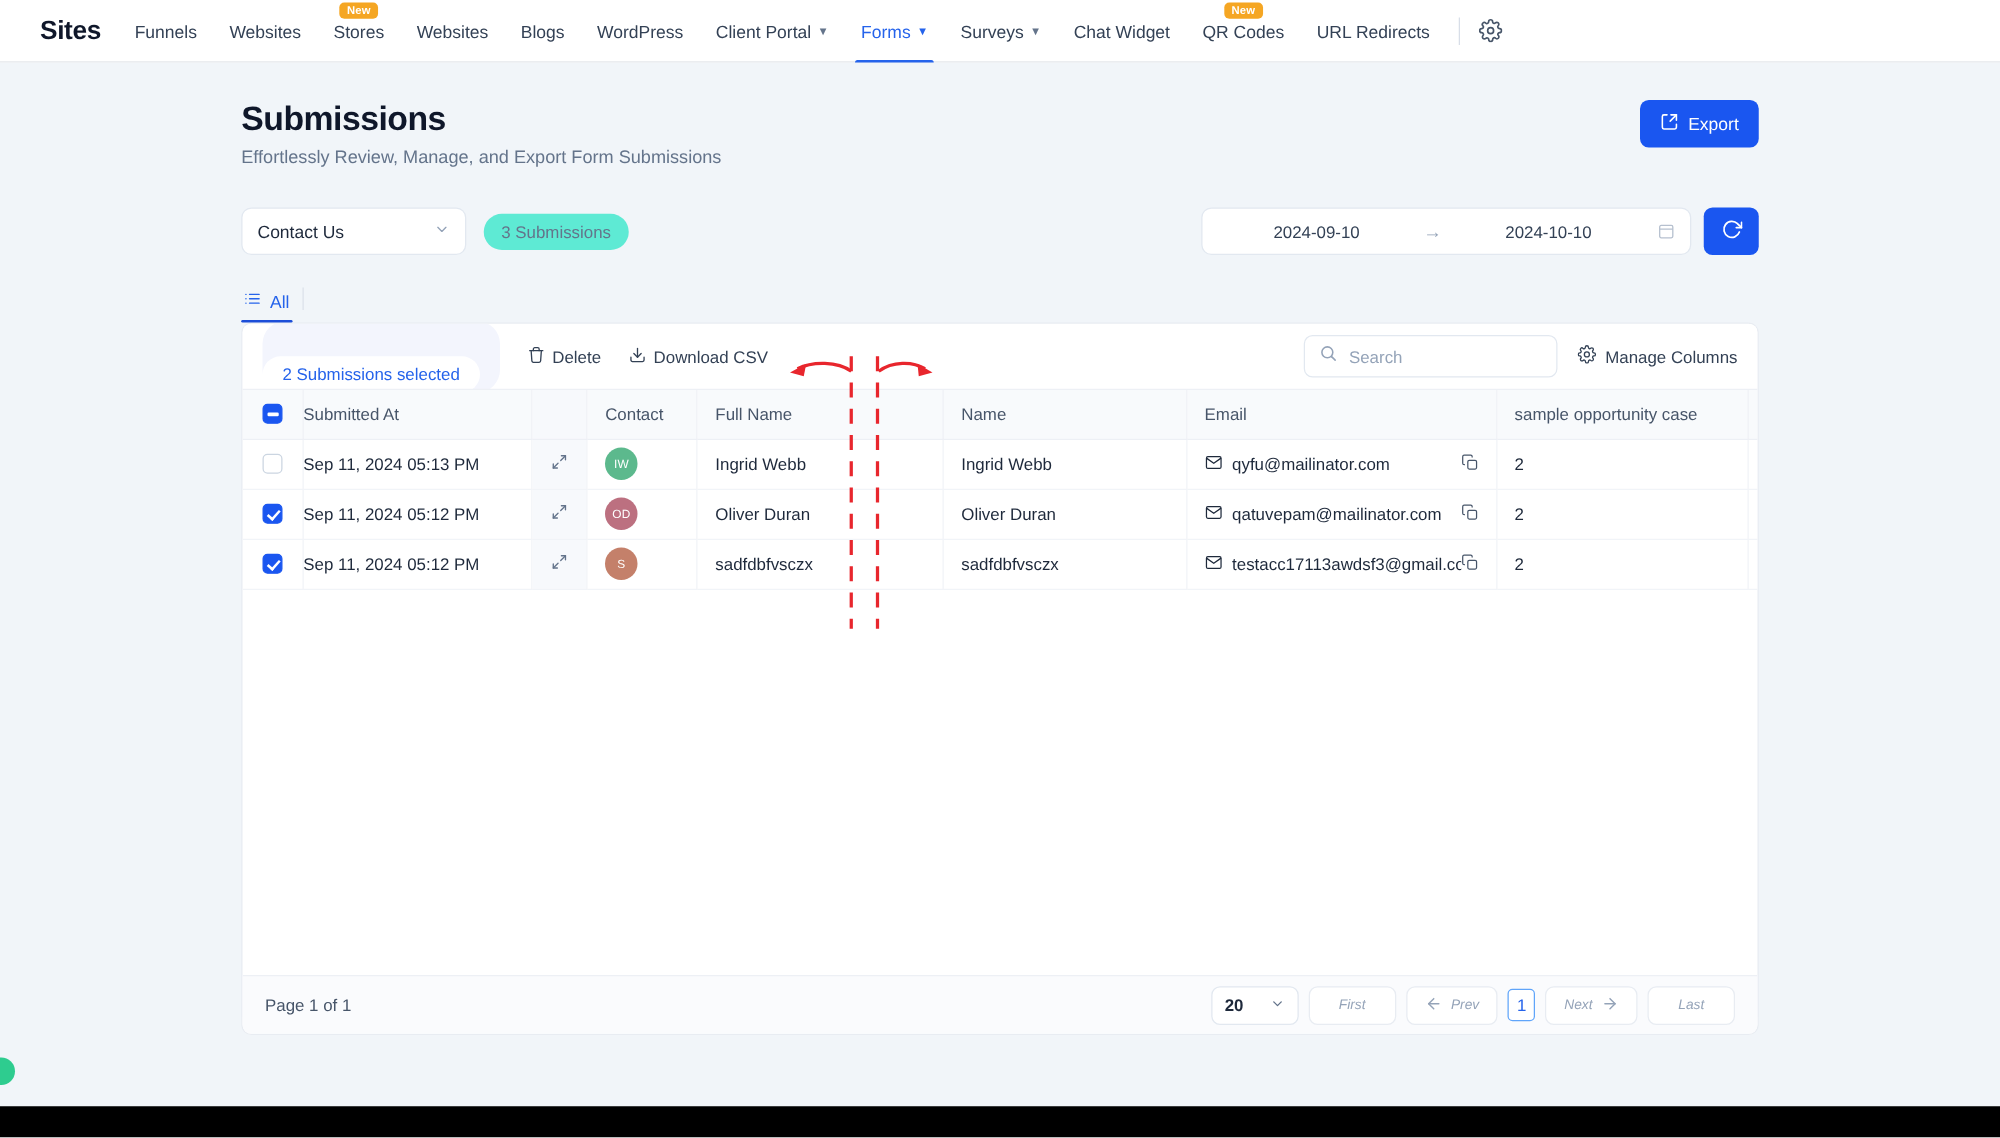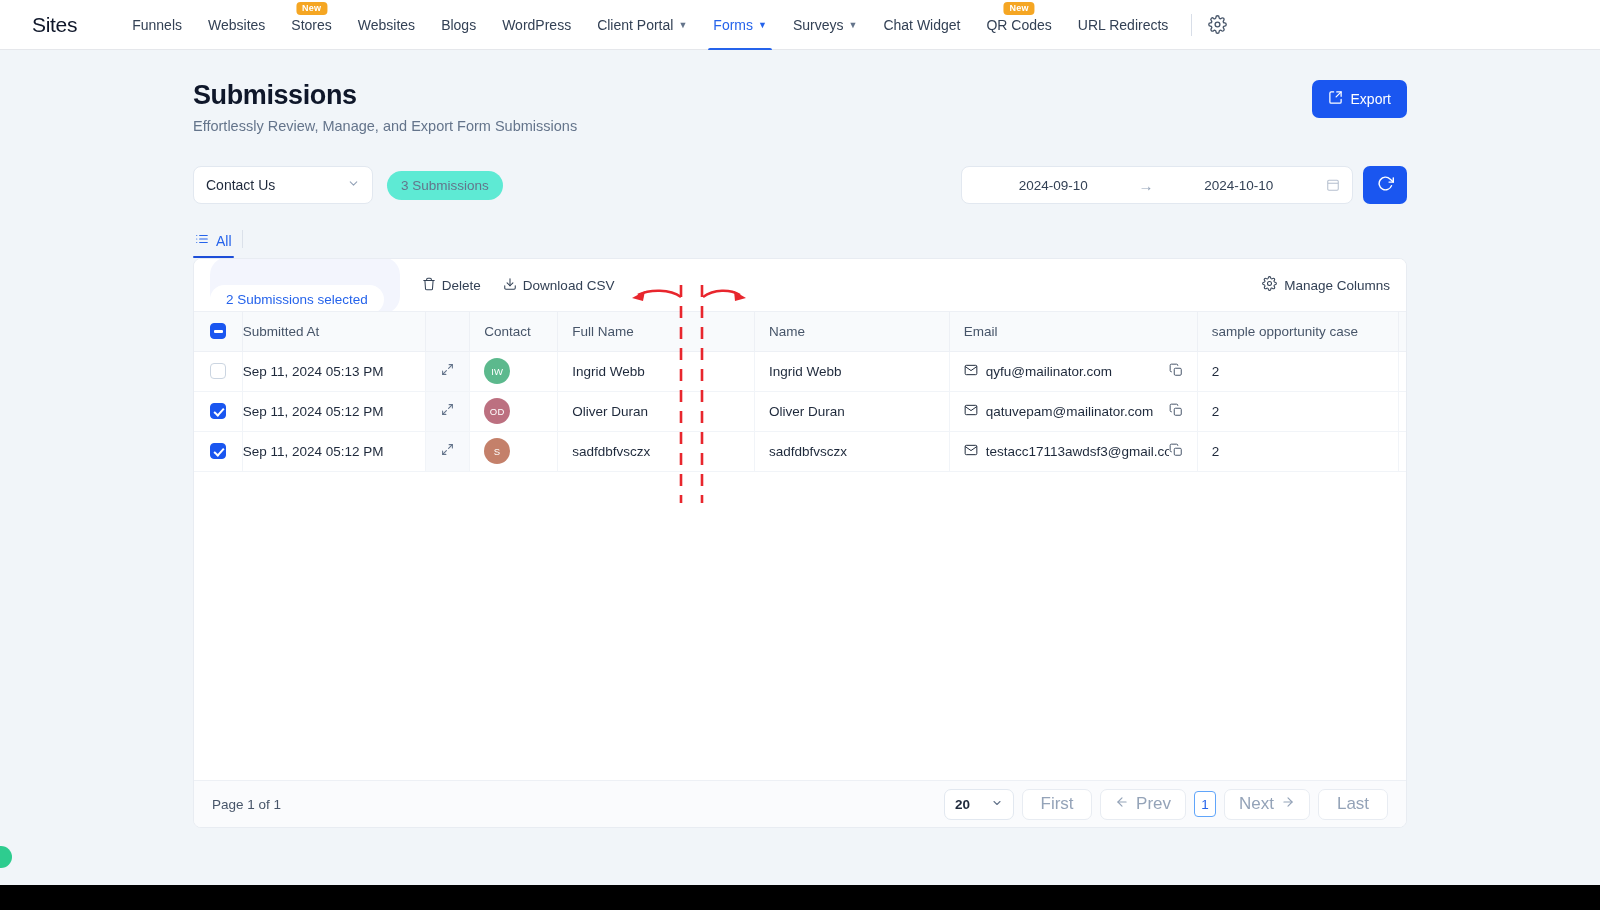--- a/index.html
+++ b/index.html
@@ -15,22 +15,22 @@
   .pips { position: absolute; top: 0; left: 1400px; width: 200px; height: 4px; display: flex; gap: 30px; }
   .pip { width: 22px; height: 3px; border-radius: 2px; opacity: .55; }
 
   
   .navbar {
     position: relative; height: 50px; background: #ffffff;
     display: flex; align-items: center; padding: 0 18px;
     border-bottom: 1px solid #e5e7eb; z-index: 5;
   }
   .brand {
-    font-size: 21px; font-weight: 400; color: #0f172a;
-    letter-spacing: -0.3px; margin-right: 42px; padding-left: 14px;
+    font-size: 21px; font-weight: 700; color: #0f172a;
+    letter-spacing: -0.3px; margin-right: 14px; padding-left: 14px;
   }
   .navitems { display: flex; align-items: center; height: 50px; }
   .navitem {
     position: relative; display: flex; align-items: center; gap: 5px;
     height: 50px; padding: 0 13px; font-size: 14px; color: #334155;
     cursor: pointer; white-space: nowrap;
   }
   .navitem.active { color: #2563eb; }
   .navitem.active::after {
     content: ""; position: absolute; left: 8px; right: 8px; bottom: 0;
@@ -194,21 +194,21 @@
   .page-info { font-size: 13.5px; color: #475569; }
   .pager { margin-left: auto; display: flex; align-items: center; gap: 8px; }
   .pagesize {
     width: 70px; height: 31px; border: 1px solid #e2e8f0; border-radius: 7px;
     background: #fff; display: flex; align-items: center; justify-content: space-between;
     padding: 0 10px; font-size: 13.5px; color: #1e293b; cursor: pointer; font-weight: bold;
   }
   .pbtn {
     height: 31px; min-width: 70px; border: 1px solid #e8ecf2; border-radius: 7px;
     background: #fff; display: flex; align-items: center; justify-content: center;
-    gap: 7px; font-size: 17px; color: #94a3b8; cursor: pointer; padding: 0 14px;
+    gap: 7px; font-size: 11px; color: #94a3b8; cursor: pointer; padding: 0 14px; font-style: italic;
   }
   .pnum {
     width: 22px; height: 26px; border: 1px solid #60a5fa; border-radius: 4px;
     display: flex; align-items: center; justify-content: center;
     font-size: 13.5px; color: #2563eb; background: #fff; cursor: pointer;
   }
 
   
   .anno { position: absolute; left: 0; top: 0; width: 1600px; height: 910px; pointer-events: none; z-index: 20; }
   .green-dot {
@@ -370,20 +370,29 @@
             <svg width="14" height="14" viewBox="0 0 24 24" fill="none" stroke="#334155" stroke-width="1.8" stroke-linecap="round" stroke-linejoin="round">
               <path d="M21 15v4a2 2 0 0 1-2 2H5a2 2 0 0 1-2-2v-4"></path>
               <polyline points="7 10 12 15 17 10"></polyline>
                 <line x1="12" y1="15" x2="12" y2="3"></line>
             </svg>
           </span>
           <span>Download CSV</span>
         </div>
 
         <div class="toolbar-right">
+          <div class="search-box">
+            <span>
+              <svg width="15" height="15" viewBox="0 0 24 24" fill="none" stroke="#94a3b8" stroke-width="2" stroke-linecap="round">
+                <circle cx="11" cy="11" r="7"></circle>
+                  <line x1="21" y1="21" x2="16.5" y2="16.5"></line>
+              </svg>
+            </span>
+            <input type="text" placeholder="Search" style="">
+          </div>
           <div class="manage-cols">
             <span>
               <svg width="15" height="15" viewBox="0 0 24 24" fill="none" stroke="#334155" stroke-width="1.7">
                 <circle cx="12" cy="12" r="3.2"></circle>
                 <path d="M19.4 15a1.65 1.65 0 0 0 .33 1.82l.06.06a2 2 0 1 1-2.83 2.83l-.06-.06a1.65 1.65 0 0 0-1.82-.33 1.65 1.65 0 0 0-1 1.51V21a2 2 0 0 1-4 0v-.09A1.65 1.65 0 0 0 9 19.4a1.65 1.65 0 0 0-1.82.33l-.06.06a2 2 0 1 1-2.83-2.83l.06-.06A1.65 1.65 0 0 0 4.6 15a1.65 1.65 0 0 0-1.51-1H3a2 2 0 0 1 0-4h.09A1.65 1.65 0 0 0 4.6 9a1.65 1.65 0 0 0-.33-1.82l-.06-.06a2 2 0 1 1 2.83-2.83l.06.06A1.65 1.65 0 0 0 9 4.6a1.65 1.65 0 0 0 1-1.51V3a2 2 0 0 1 4 0v.09a1.65 1.65 0 0 0 1 1.51 1.65 1.65 0 0 0 1.82-.33l.06-.06a2 2 0 1 1 2.83 2.83l-.06.06A1.65 1.65 0 0 0 19.4 9a1.65 1.65 0 0 0 1.51 1H21a2 2 0 0 1 0 4h-.09a1.65 1.65 0 0 0-1.51 1z"></path>
               </svg>
             </span>
             <span>Manage Columns</span>
           </div>
         </div>

